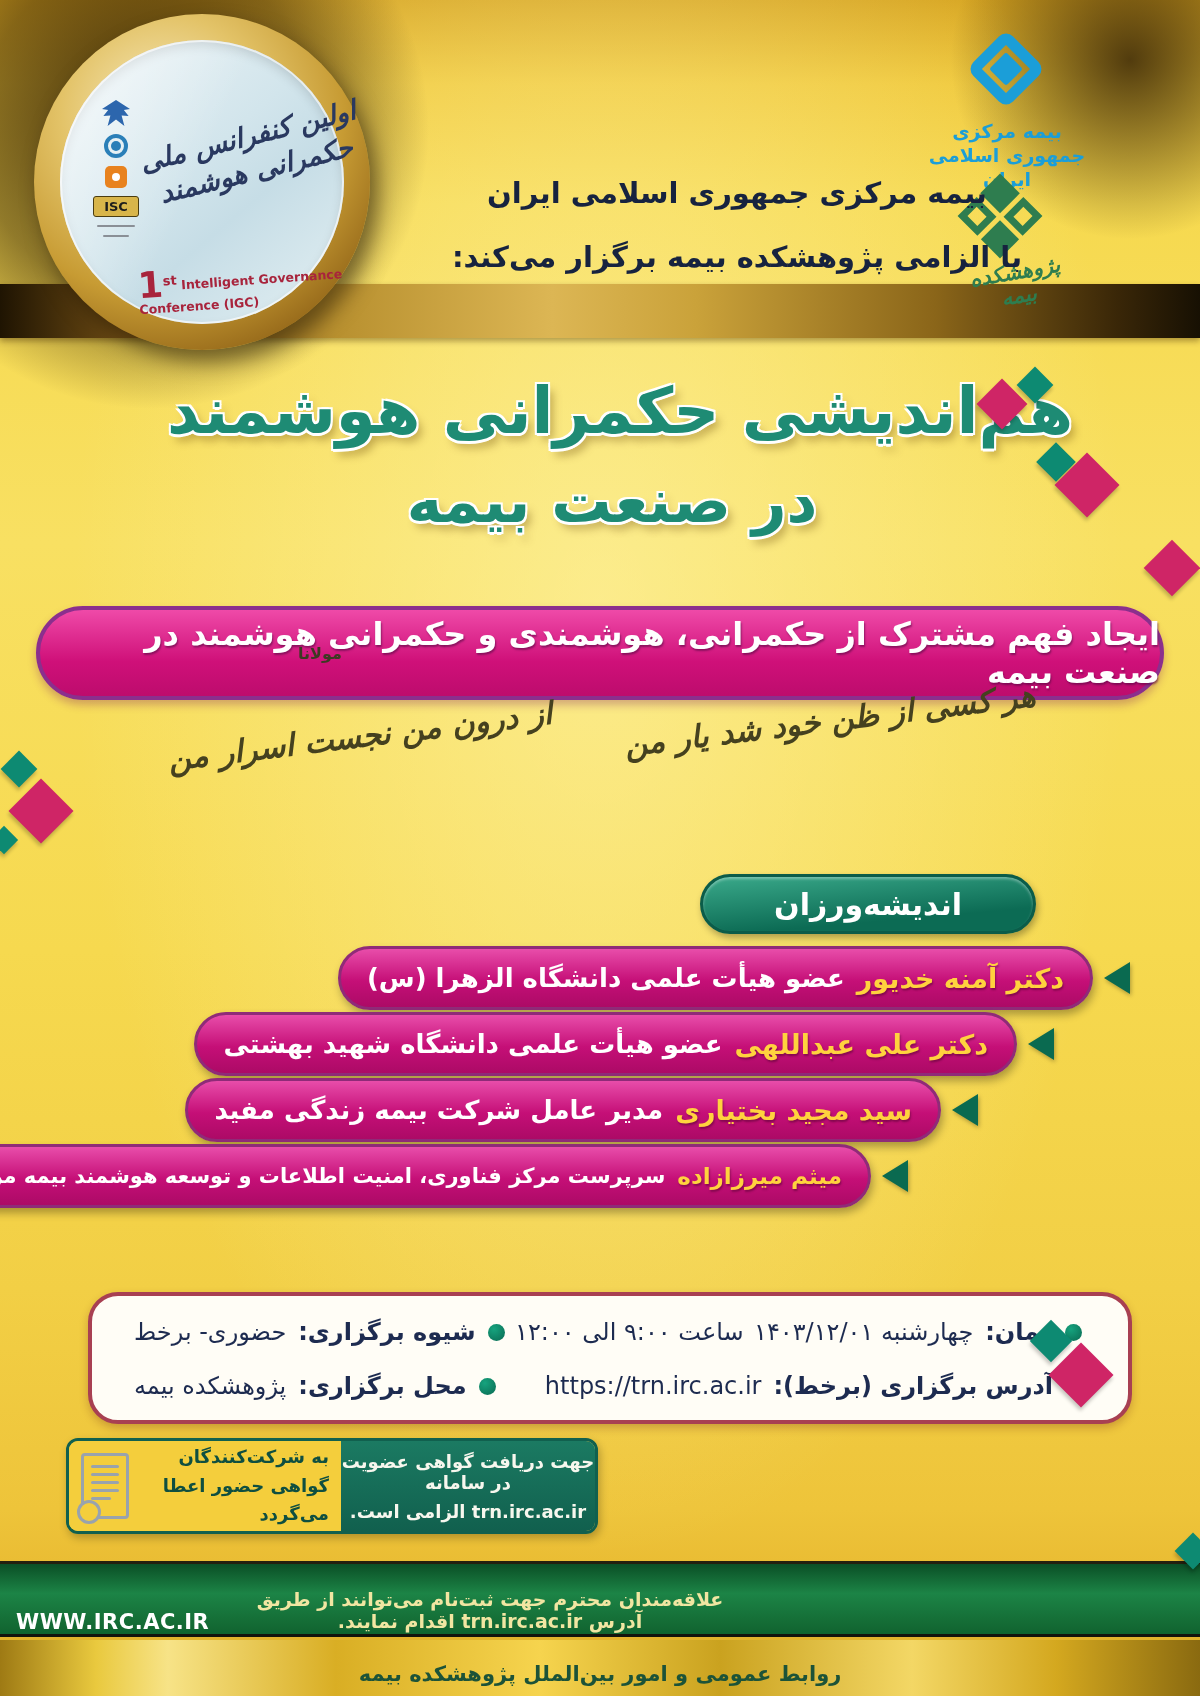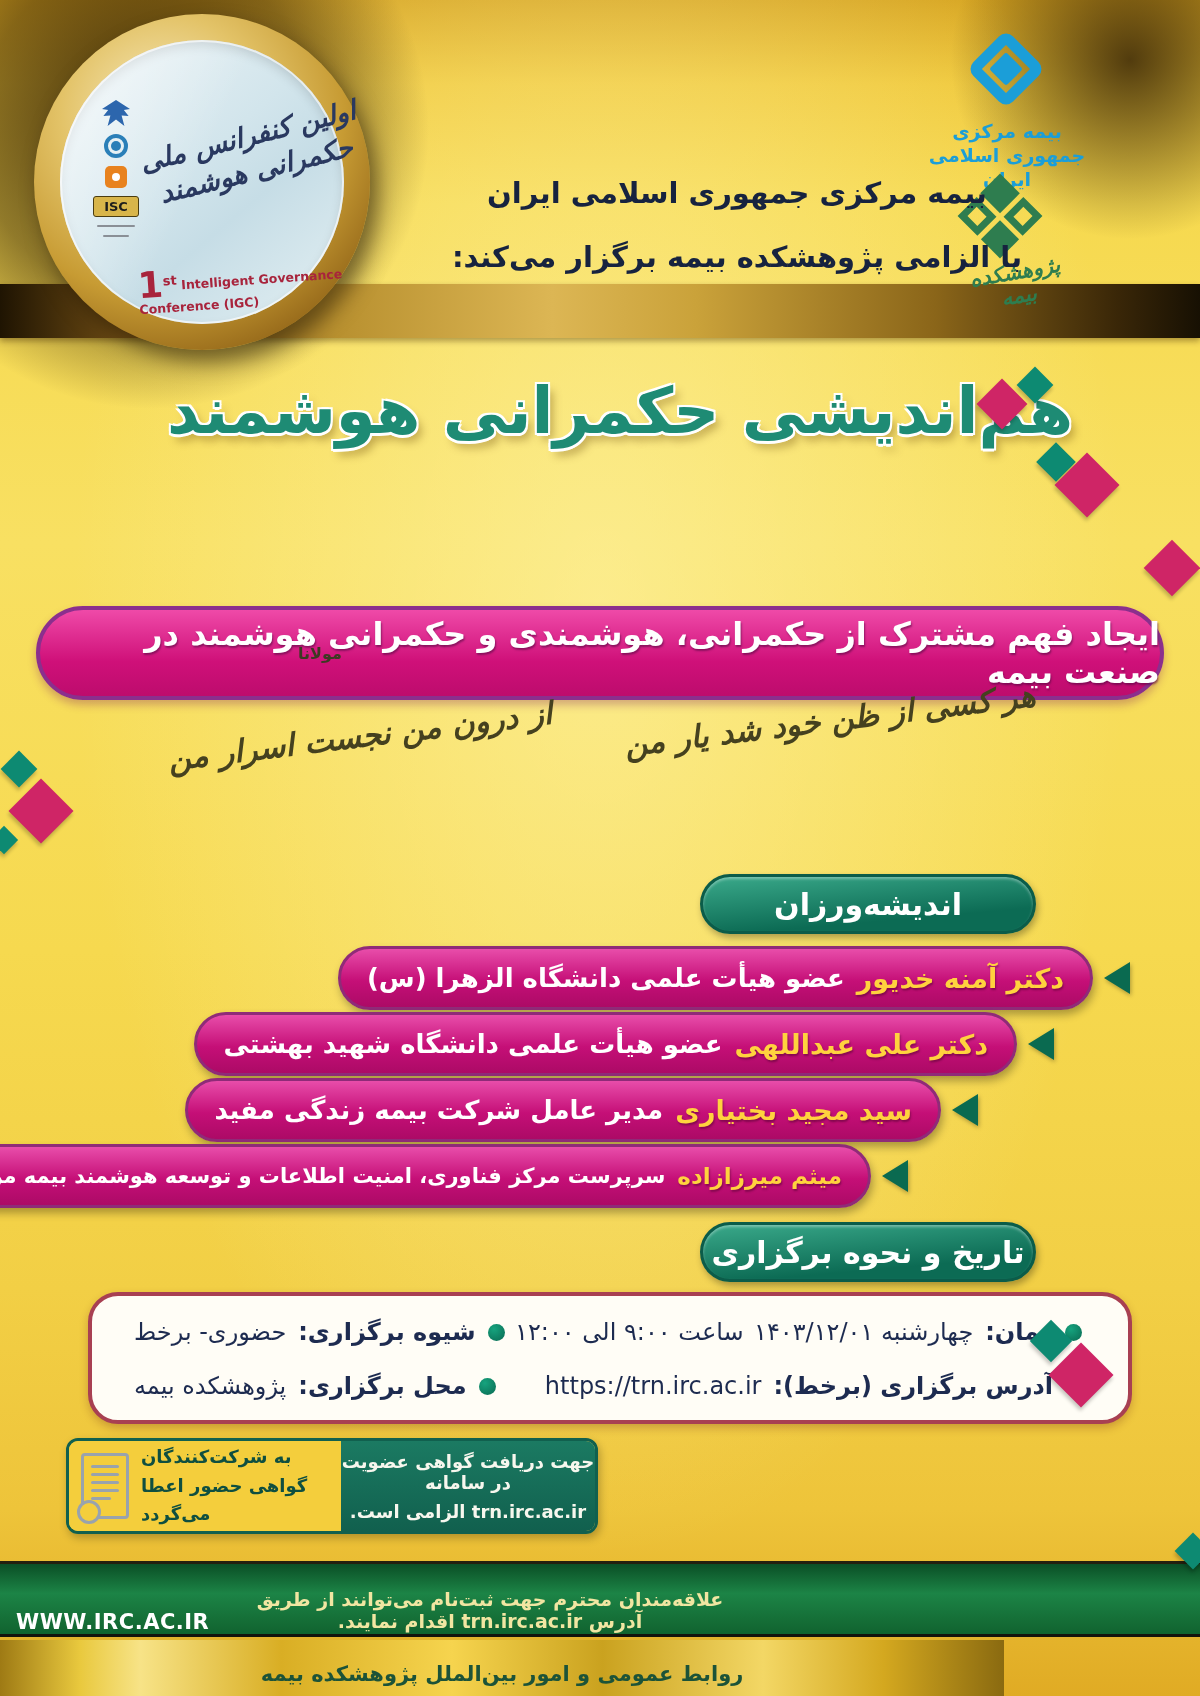--- a/index.html
+++ b/index.html
@@ -103,30 +103,30 @@
   .lbl{font-weight:bold;}
   .url{direction:ltr;unicode-bidi:isolate;}
   
   .cert{position:absolute;left:66px;top:1438px;width:532px;height:96px;box-sizing:border-box;
     border:3px solid #11604e;border-radius:12px;display:flex;direction:ltr;overflow:hidden;
     box-shadow:2px 4px 8px rgba(0,0,0,.25);}
   .cert-left{flex:0 0 272px;background:#f4ce3c;display:flex;align-items:center;gap:12px;padding:8px 12px;box-sizing:border-box;}
   .cert-icon{position:relative;width:48px;height:66px;border:3px solid #99a3ad;border-radius:4px;flex:0 0 auto;box-sizing:border-box;}
   .cert-icon .ln{position:absolute;left:7px;height:3px;background:#99a3ad;border-radius:2px;}
   .cert-icon .seal{position:absolute;left:-7px;bottom:-8px;width:18px;height:18px;border:3px solid #99a3ad;border-radius:50%;background:#f4ce3c;}
-  .cert-text{flex:1;color:#0f4f40;font-weight:bold;font-size:18px;text-align:left;line-height:1.6;direction:rtl;}
+  .cert-text{flex:1;color:#0f4f40;font-weight:bold;font-size:18px;text-align:right;line-height:1.6;direction:rtl;}
   .cert-right{flex:1;background:linear-gradient(180deg,#1b7a62,#11604e);color:#f7f7ee;font-weight:bold;font-size:18px;
     display:flex;flex-direction:column;justify-content:center;gap:8px;text-align:center;direction:rtl;padding:4px 0;}
   
   .greenbar{position:absolute;left:0;top:1561px;width:1200px;height:76px;box-sizing:border-box;
     background:linear-gradient(180deg,#0b4f26,#1c8446 42%,#11632f);
     border-top:3px solid #24200f;border-bottom:3px solid #15130c;}
   .reg{position:absolute;left:230px;top:24px;width:520px;text-align:center;color:#f1e6a2;font-size:19px;font-weight:bold;direction:rtl;}
   .www{position:absolute;left:16px;top:46px;color:#ffffff;font-size:21px;font-weight:bold;letter-spacing:.5px;direction:ltr;}
-  .goldstrip{position:absolute;left:0;top:1640px;width:1004px;height:56px;
+  .goldstrip{position:absolute;left:0;top:1640px;width:1200px;height:56px;
     background:linear-gradient(90deg,#9e7a14,#e9c93e 8%,#f7e387 14%,#d9ae24 28%,#f6d44e 45%,#caa21f 60%,#f3d765 76%,#d4a81f 88%,#8a6a10);}
   .credit{position:absolute;left:0;right:0;top:22px;text-align:center;color:#1c5338;font-size:21px;font-weight:bold;}
   
   .dia{position:absolute;transform:rotate(45deg);box-shadow:2px 3px 4px rgba(0,0,0,.22);}
   .dia.m{background:#cf2566;} .dia.t{background:#0d8a72;}
 </style>
 </head>
 <body>
 
 <div class="poster">
@@ -169,20 +169,21 @@
       <div class="solid"></div>
       <div class="line"></div>
     </div>
   </div>
   <div class="irc-cap">پژوهشکده بیمه</div>
 
   <div class="hdr">بیمه مرکزی جمهوری اسلامی ایران</div>
   <div class="hdr hdr2">با الزامی پژوهشکده بیمه برگزار می‌کند:</div>
 
   <div class="title-line title1">هم‌اندیشی حکمرانی هوشمند</div>
+  <div class="title-line title2">در صنعت بیمه</div>
 
   <div class="banner">ایجاد فهم مشترک از حکمرانی، هوشمندی و حکمرانی هوشمند در صنعت بیمه</div>
 
   <div class="verse verse-a">هر کسی از ظن خود شد یار من</div>
   <div class="verse verse-b">از درون من نجست اسرار من</div>
   <div class="poet">مولانا</div>
 
   <div class="sec-pill pill-speakers">اندیشه‌ورزان</div>
 
   <div class="speaker sp1">
@@ -207,21 +208,20 @@
     </div>
   </div>
   <div class="speaker sp4 compact">
     <div class="tri"></div>
     <div class="pill">
       <span class="name">میثم میرزازاده</span>
       <span class="role">سرپرست مرکز فناوری، امنیت اطلاعات و توسعه هوشمند بیمه مرکزی ج.ا.ا</span>
     </div>
   </div>
 
-  <div class="sec-pill pill-schedule">تاریخ و نحوه برگزاری</div>
 
   <div class="sched">
     <div class="srow srow1">
       <div class="sitem">
         <span class="dot"></span>
         <span class="lbl">زمان:</span>
         <span>چهارشنبه ۱۴۰۳/۱۲/۰۱</span>
       </div>
       <div class="sitem">
         <span>ساعت ۹:۰۰ الی ۱۲:۰۰</span>

